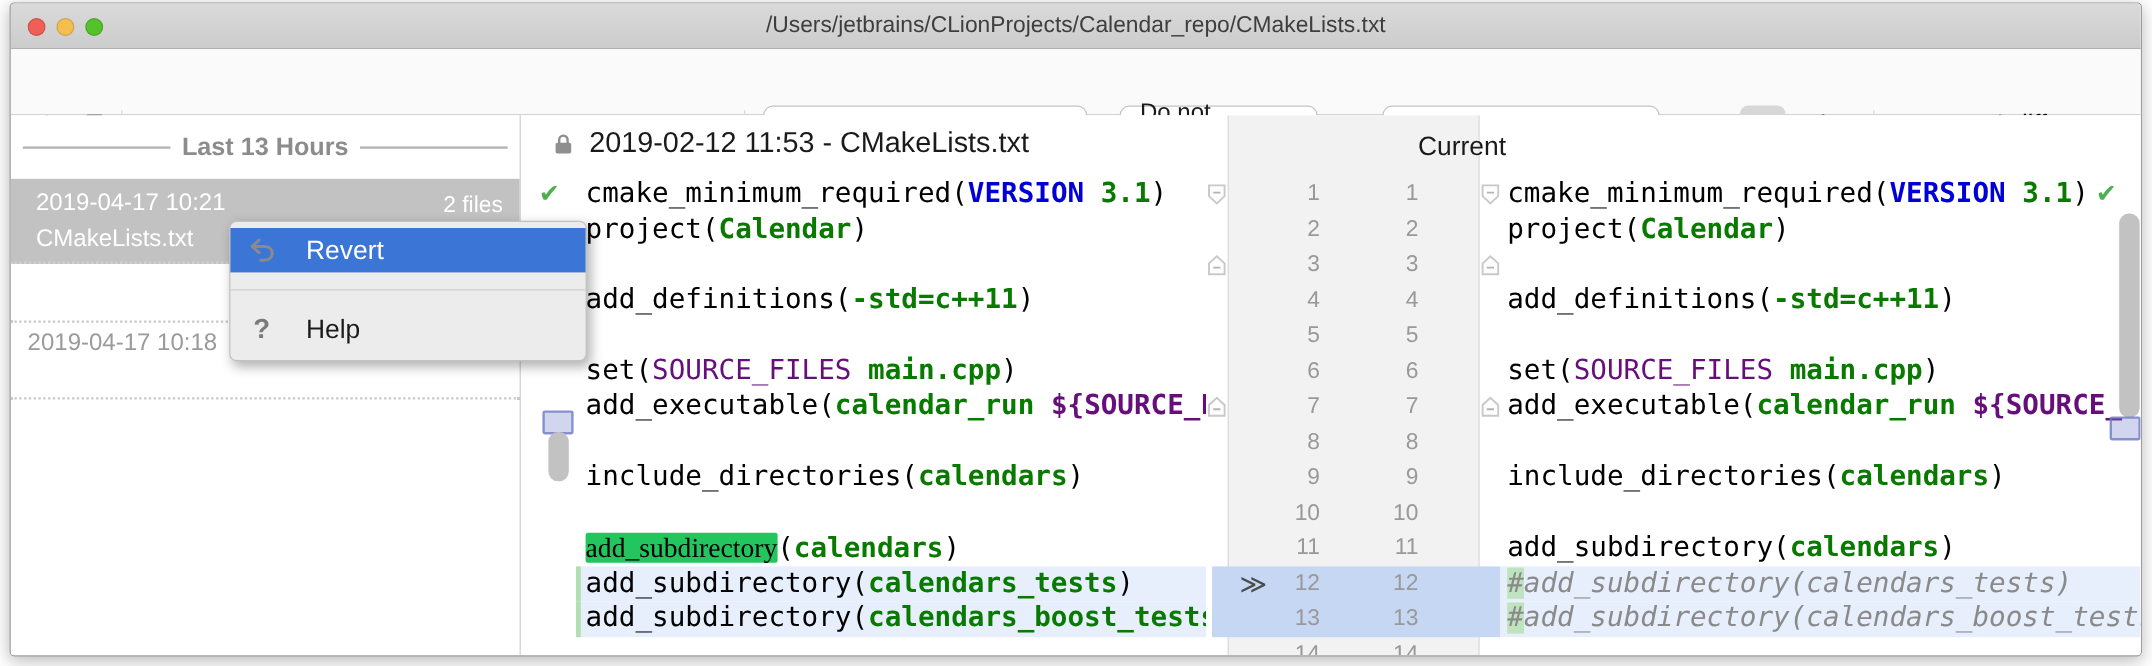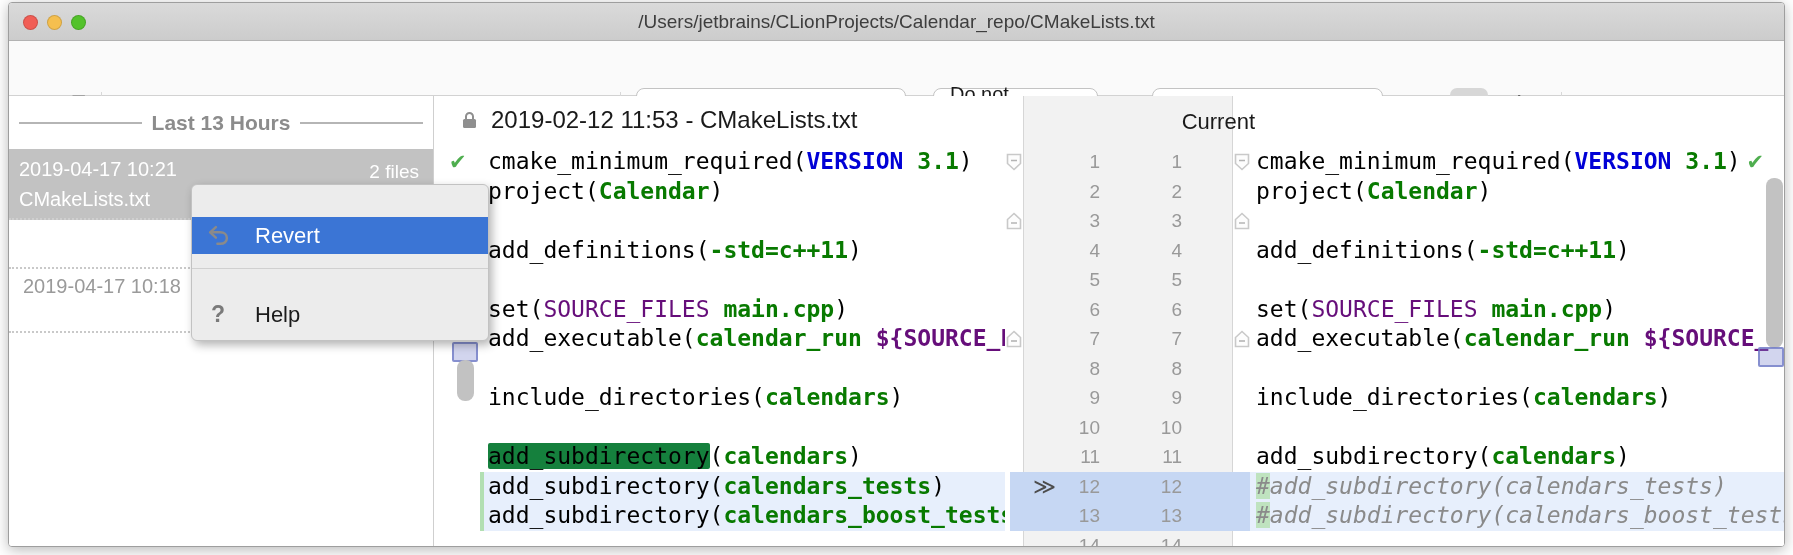--- a/index.html
+++ b/index.html
@@ -35,21 +35,21 @@
   .gearcaret { font-size:11px; color:#4a4a4a; margin:18px 0 0 -2px; }
   .diffcount { position:absolute; top:51px; right:14px; font-size:21px; color:#0a0a0a; }
 
   
   .sidebar { position:absolute; left:0; top:93px; width:425px; bottom:0; background:#fff;
              border-right:1px solid #cfcfcf; }
   .sb-header { position:absolute; left:0; top:0; right:0; height:53px; display:flex; align-items:center; padding:0 10px; }
   .sb-header .lh-line { flex:1; height:2px; background:#b5b5b5; }
   .sb-header .lh-text { font-size:21px; font-weight:bold; color:#8c8c8c; padding:0 10px; }
   .sb-sel { position:absolute; left:0; top:53px; right:0; height:71px; background:#c2c2c2;
-            color:#fff; font-size:20px; padding:5px 10px; line-height:30px;
+            color:#fff; font-size:20px; padding:5px 21px; line-height:30px;
             border-bottom:2px dotted #cfcfcf; }
   .sb-badge { position:absolute; right:14px; top:8px; font-size:19px; color:#fff; }
   .sb-row-empty { position:absolute; left:0; top:126px; right:0; height:47px; border-bottom:2px dotted #c9c9c9; }
   .sb-row2 { position:absolute; left:0; top:173px; right:0; height:64px; border-bottom:2px dotted #c9c9c9;
              font-size:20px; color:#9a9a9a; padding:6px 14px; }
 
   
   .diff { position:absolute; left:426px; top:93px; right:0; bottom:0; background:#fff; overflow:hidden; }
   .pane-left  { position:absolute; left:0; top:0; width:570px; bottom:0; background:#fff; overflow:hidden; }
   .strip-l    { position:absolute; left:570px; top:0; width:19px; bottom:0; background:#fff; border-right:1px solid #d6d6d6; }
@@ -71,42 +71,42 @@
   .pane-right .code-line.changed { background:#e7effc; }
 
   .sg-p   { color:#000; }
   .sg-kw  { color:#0000d6; font-weight:bold; }
   .sg-num { color:#087a00; font-weight:bold; }
   .sg-arg { color:#087a00; font-weight:bold; }
   .sg-var { color:#660e7a; }
   .sg-ref { color:#660e7a; font-weight:bold; }
   .sg-cmt { color:#8a8a8a; font-style:italic; }
   .sg-ins { color:#8a8a8a; font-style:italic; background:#bfe3bf; }
-  .sg-hlw { color:#000; background:#15803d; border-radius:2px; }
+  .sg-hlw { color:#000; background:#22c55e; border-radius:2px;font-family:Liberation Serif, serif; }
 
   .numcol { position:absolute; top:51px; text-align:right; font-size:19px; color:#999; z-index:3; }
   .numcol div { height:29.5px; line-height:29.5px; }
   .gut-hl { position:absolute; left:575px; width:240px; background:#c6d7f3; z-index:2; }
   .cur-chevron { position:absolute; left:598px; font-size:22px; color:#4c4c4c; z-index:3;
                  height:29.5px; line-height:29.5px; }
   .fold { position:absolute; width:16px; height:18px; z-index:4; left:1px; }
 
   .mk-check { position:absolute; font-size:21px; color:#4fae4f; height:29.5px; line-height:29.5px; }
   .mk-dot { position:absolute; width:9px; height:9px; border-radius:50%; background:#bdbdbd; }
 
   .sb-thumb { position:absolute; border-radius:8px; background:#c2c2c2; width:17px; }
   .sb-mark { position:absolute; width:26px; height:20px; background:rgba(125,136,205,.35);
              border:2px solid rgba(108,120,196,.75); border-radius:2px; }
 
   
   .menu { position:absolute; left:182px; top:181px; width:298px; background:#ececec;
           border:1px solid #c2c2c2; border-radius:6px; box-shadow:3px 4px 10px rgba(0,0,0,.3);
           padding:5px 0 7px 0; z-index:50; }
   .menu-item { height:37px; display:flex; align-items:center; padding-left:13px;
-               font-size:22px; color:#1b1b1b;margin-top:27px; }
+               font-size:22px; color:#1b1b1b; }
   .menu-item .micon { width:26px; display:flex; justify-content:center; }
   .menu-item .mlabel { margin-left:24px; }
   .menu-item.selected { background:#3b75d5; color:#fff; }
   .menu-sep { height:1px; background:#d0d0d0; margin:14px 0; }
   .m-q { font-size:23px; font-weight:bold; color:#7a7a7a; }
 </style>
 </head>
 <body>
 
 <div class="window">

